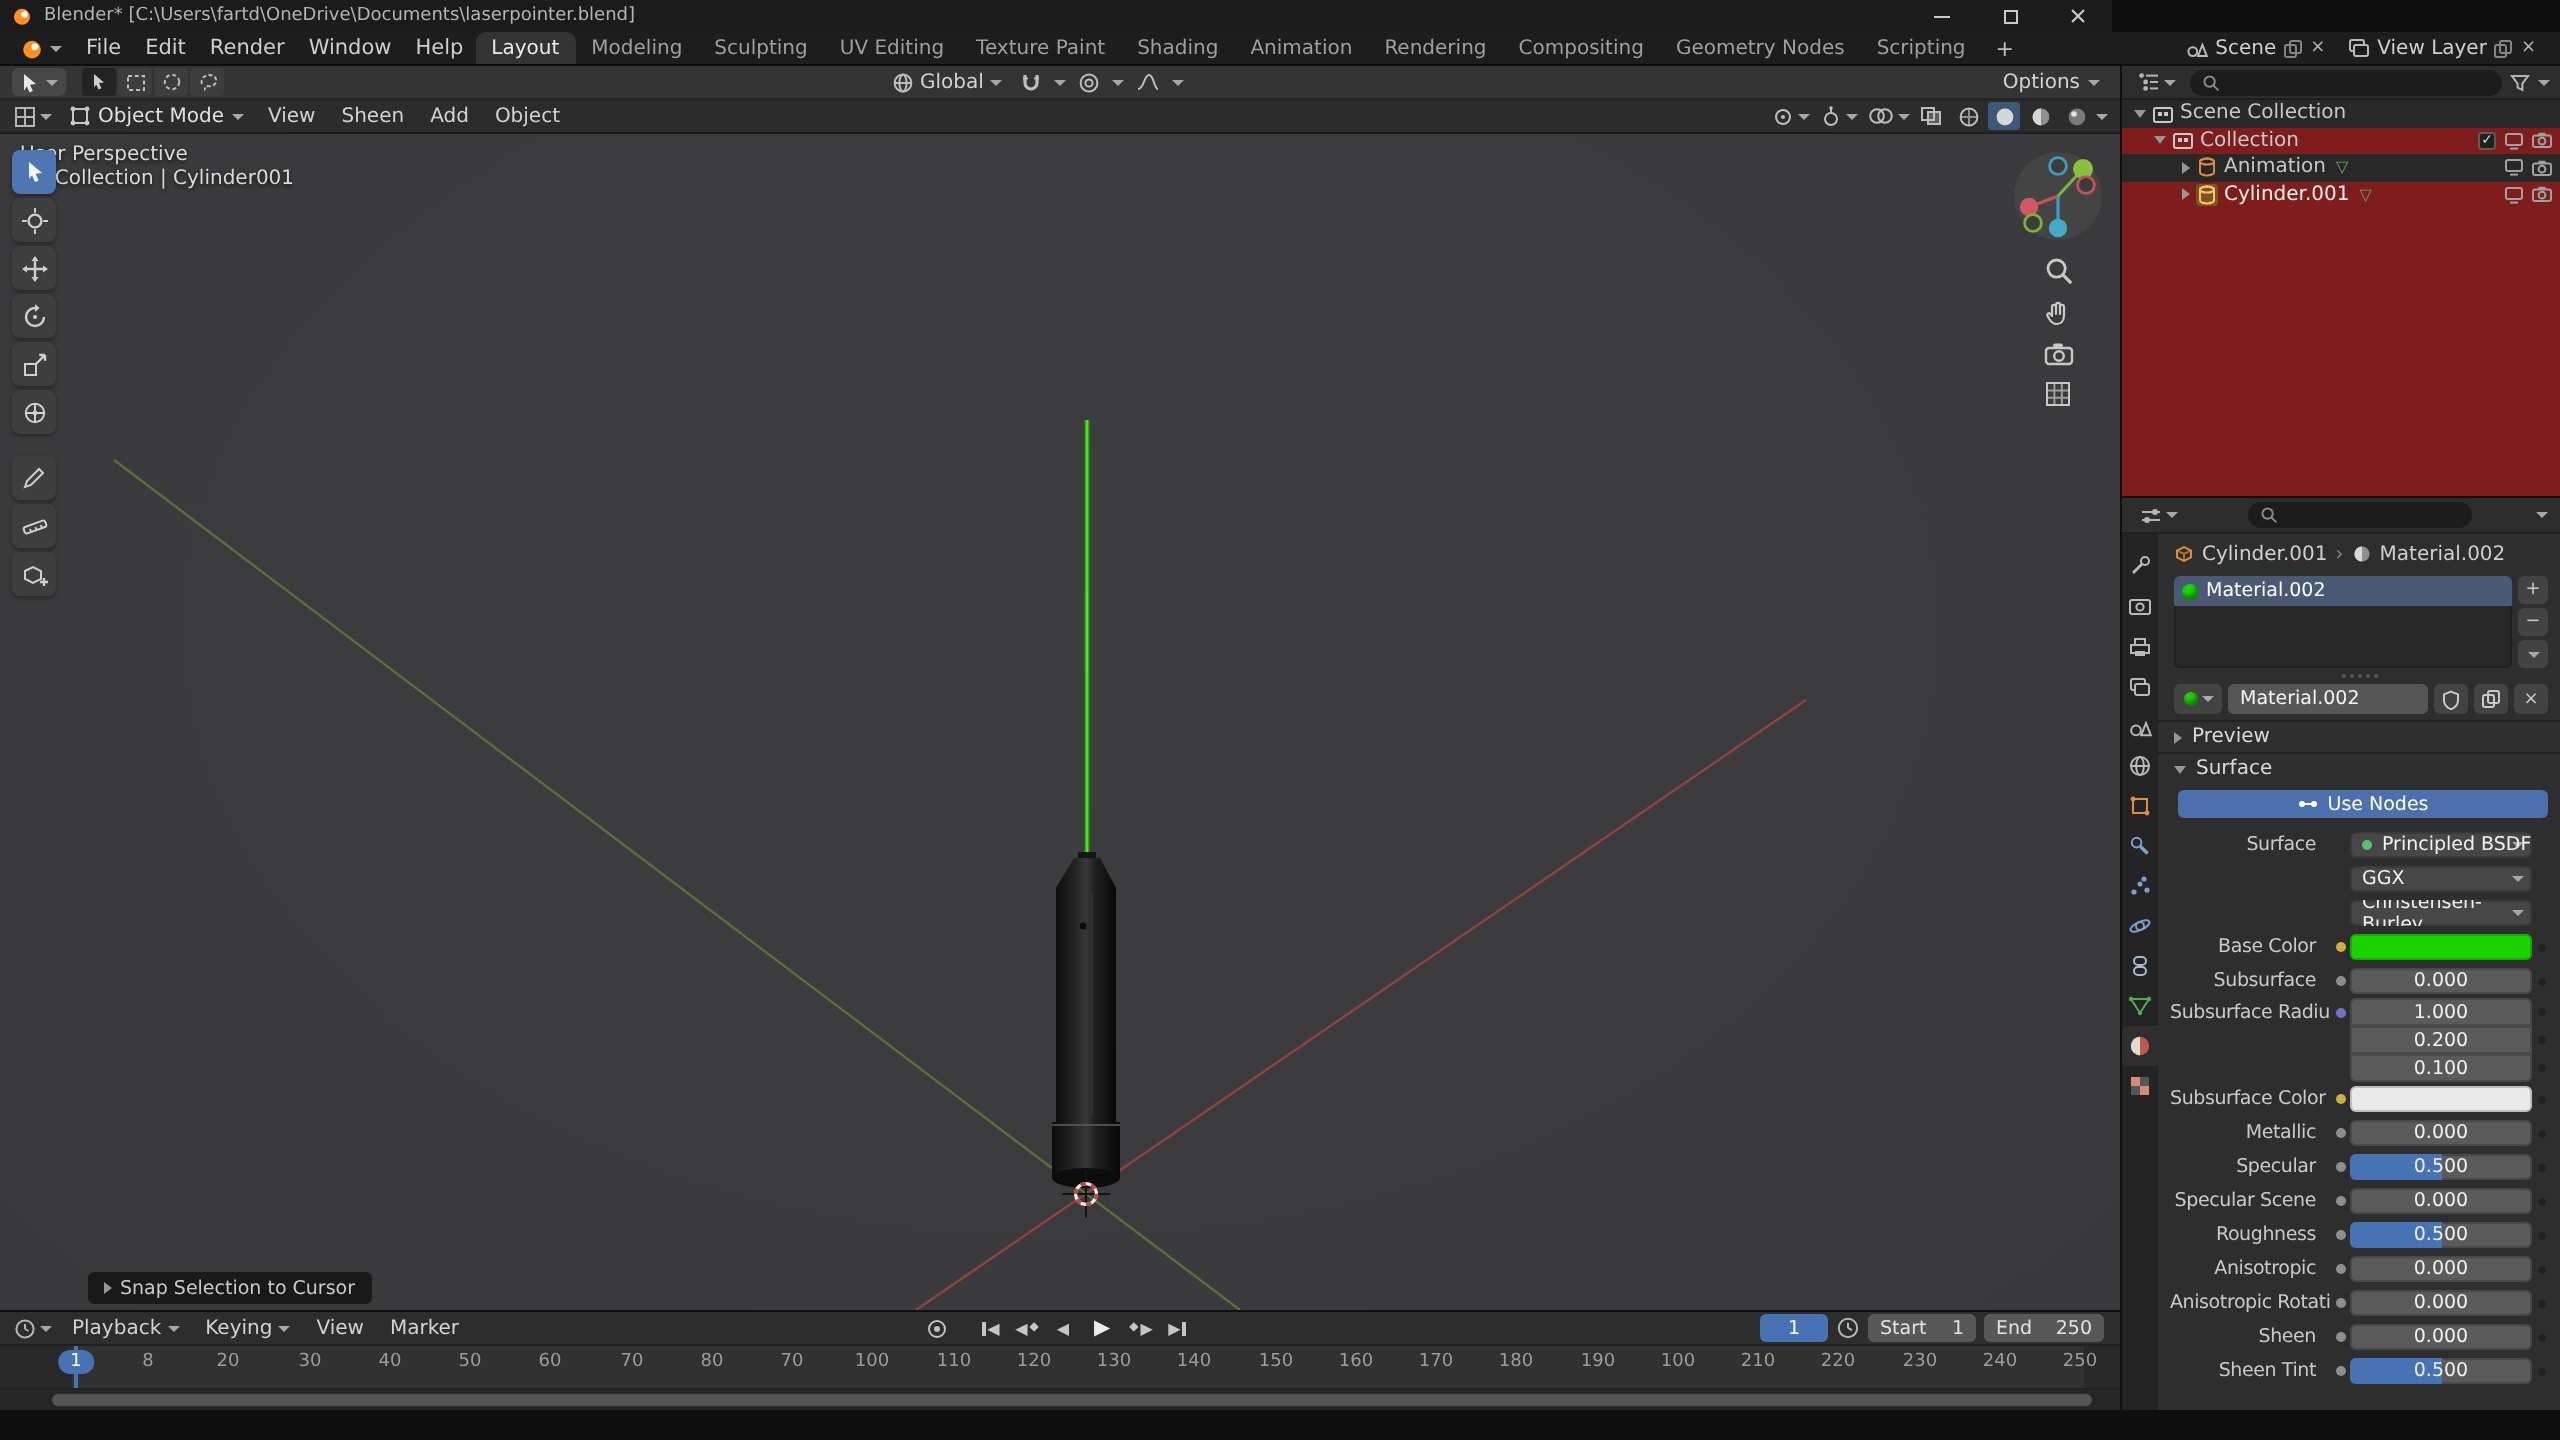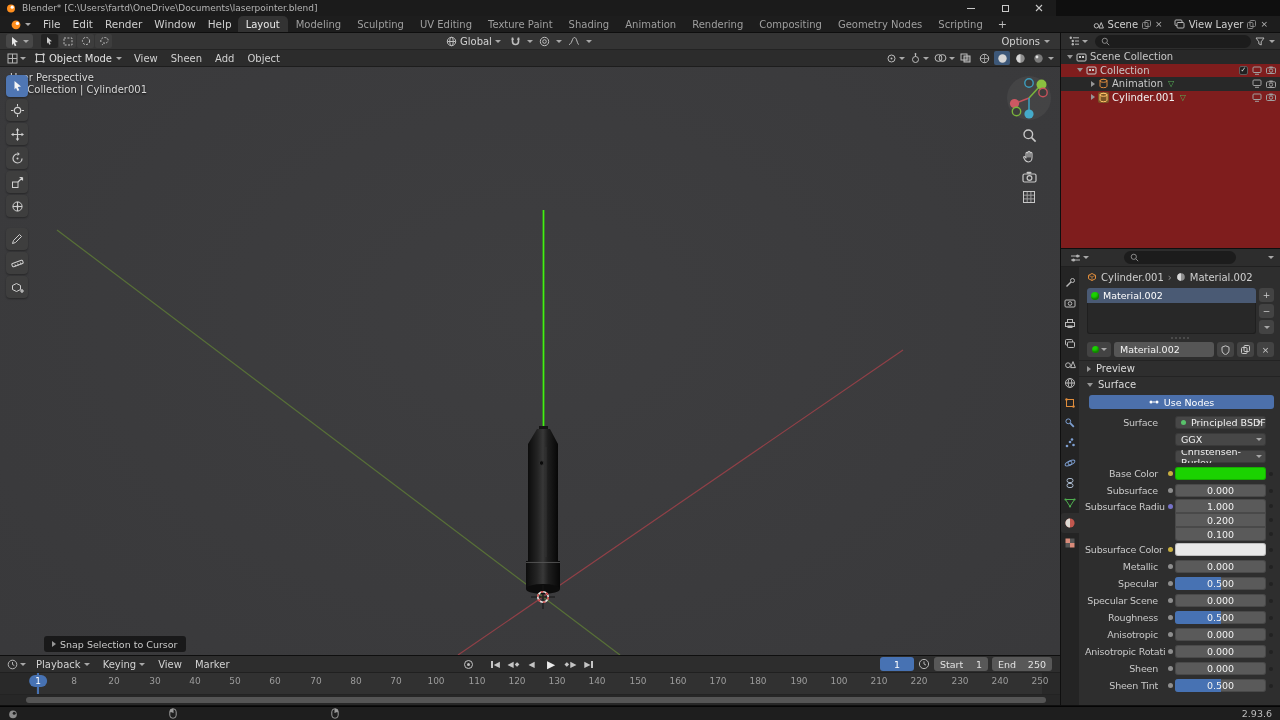--- a/index.html
+++ b/index.html
@@ -1126,31 +1126,14 @@
             <span class="pval">0.500</span>
           </div>
           <span class="deco">
               <i></i>
             </span>
         </div>
       </div>
     </div>
   </div>
 
-  <div class="statusbar">
-    <svg width="10" height="10" viewBox="0 0 10 10">
-        <circle cx="5" cy="5.4" r="3.8" fill="#8c8c8c"></circle>
-        <circle cx="6.2" cy="4.2" r="1.5" fill="#1e1e1e"></circle>
-      </svg>
-    <svg width="8" height="11" viewBox="0 0 8 11" style="margin-left:145px">
-        <rect x="0.8" y="0.8" width="6.4" height="9.4" rx="3" fill="none" stroke="#9a9a9a"></rect>
-        <line x1="4" y1="0.8" x2="4" y2="5" stroke="#9a9a9a"></line>
-        <path d="M0.8 4.2A3.2 3.2 0 0 1 4 0.8V4.2Z" fill="#9a9a9a"></path>
-      </svg>
-    <svg width="8" height="11" viewBox="0 0 8 11" style="margin-left:148px">
-        <rect x="0.8" y="0.8" width="6.4" height="9.4" rx="3" fill="none" stroke="#9a9a9a"></rect>
-        <line x1="4" y1="0.8" x2="4" y2="5" stroke="#9a9a9a"></line>
-        <path d="M7.2 4.2A3.2 3.2 0 0 0 4 0.8V4.2Z" fill="#9a9a9a"></path>
-      </svg>
-    <span class="sb-version">2.93.6</span>
-  </div>
 
 </div>
 
 </body></html>

